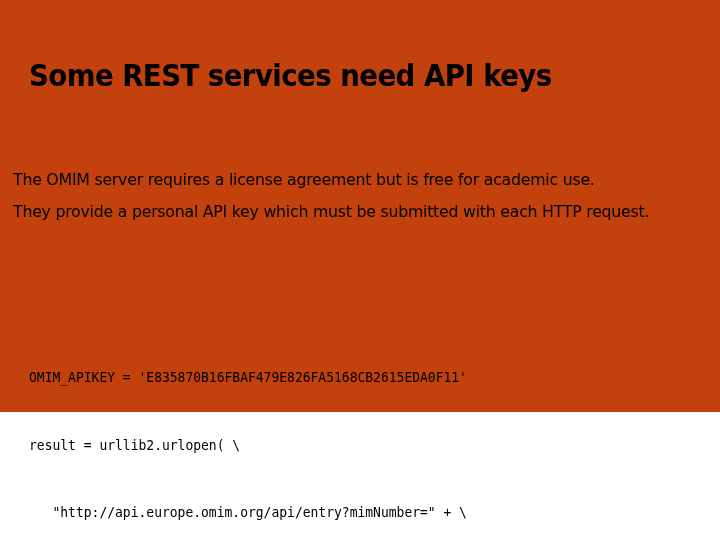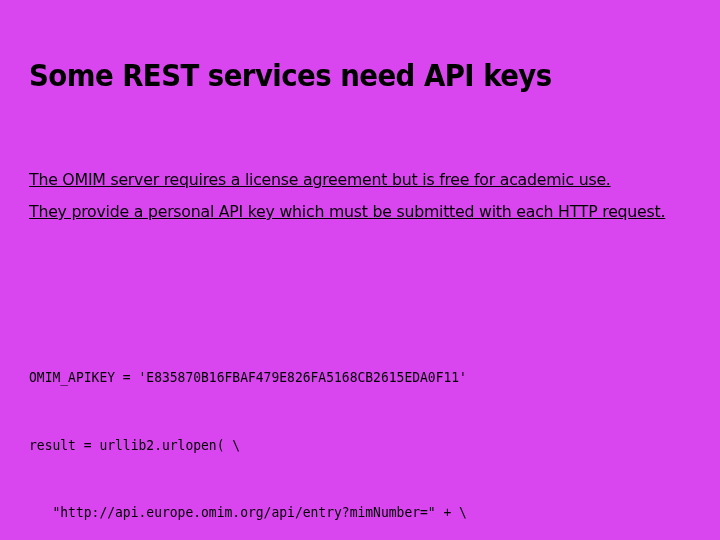--- a/index.html
+++ b/index.html
@@ -13,45 +13,44 @@
     overflow: hidden;
     font-family: "Liberation Sans", sans-serif;
     color: #000000;
     position: relative;
   }
   .slide {
     position: absolute;
     left: 0;
     top: 0;
     width: 720px;
-    height: 540px;
-    background: #d946ef;
+    height: 412px;
+    background: #c2410c;
     box-sizing: border-box;
   }
   .slide-title {
     position: absolute;
     left: 29px;
     top: 58px;
     width: 660px;
     font-family: "DejaVu Sans", "Liberation Sans", sans-serif;
     font-size: 30px;
     font-weight: bold;
     line-height: 36px;
     letter-spacing: -0.6px;
     color: #000000;
     white-space: nowrap;
     transform: scaleX(0.92);
     transform-origin: left top;
   }
   .body-block {
     position: absolute;
-    left: 29px;
+    left: 13px;
     top: 166px;
     width: 672px;
-    text-decoration: underline;
   }
   .body-para {
     font-family: "DejaVu Sans", "Liberation Sans", sans-serif;
     font-size: 16.5px;
     line-height: 28px;
     color: #000000;
     margin: 0 0 4px 0;
     letter-spacing: -0.25px;
     transform: scaleX(0.955);
     transform-origin: left top;

